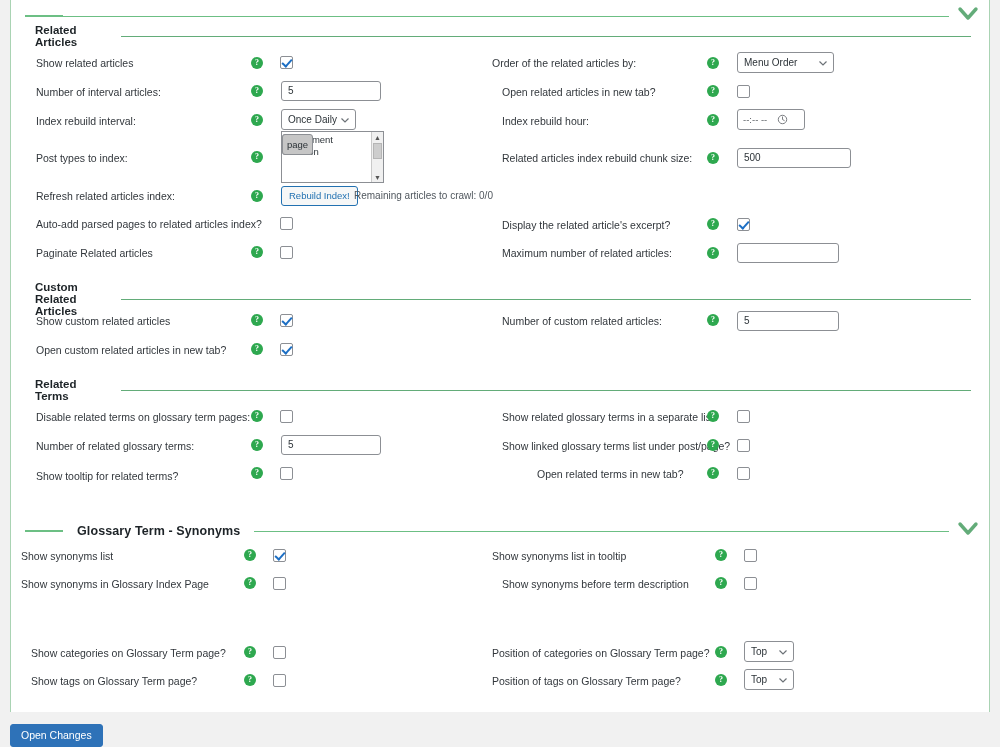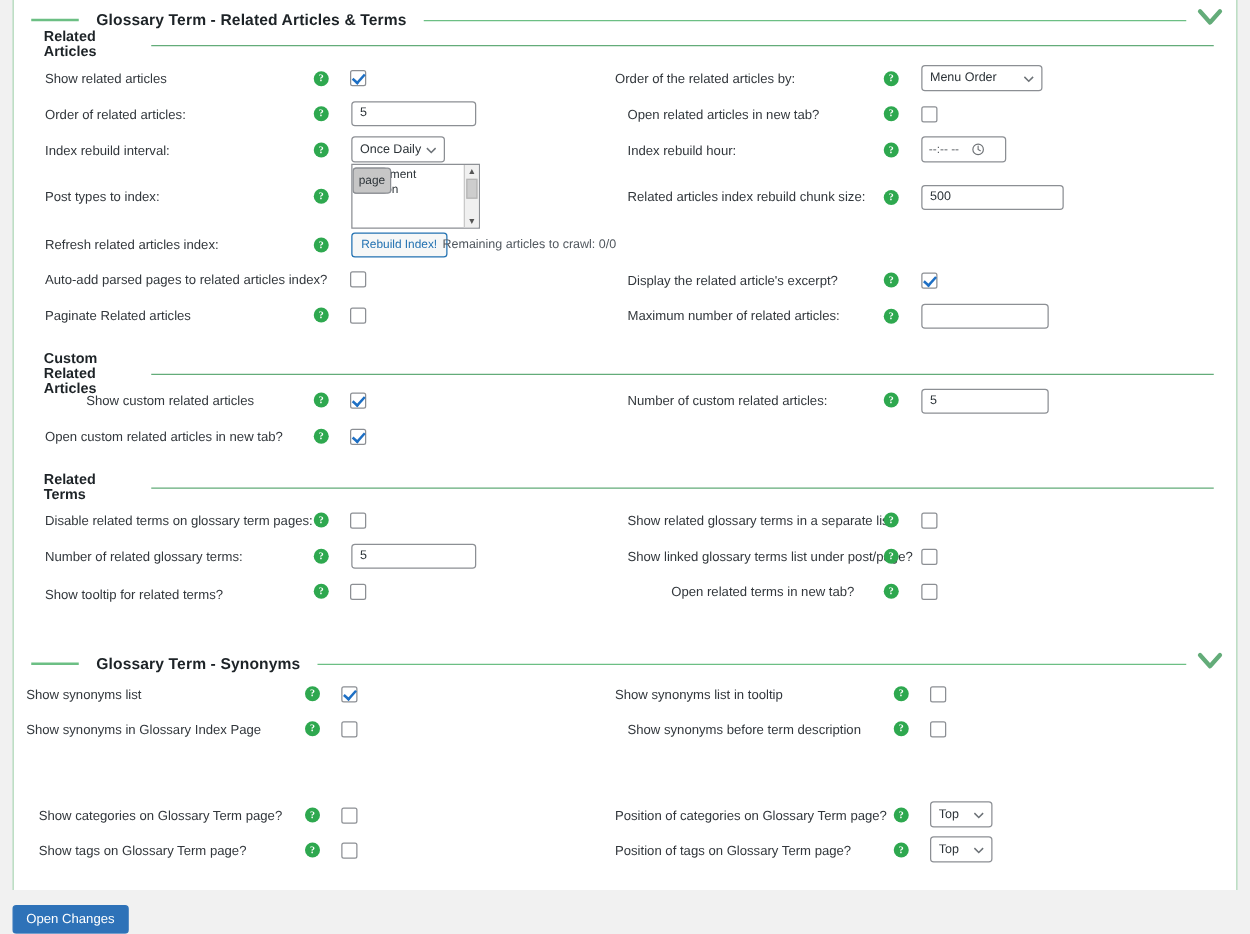--- a/index.html
+++ b/index.html
@@ -263,21 +263,20 @@
   }
 </style>
 </head>
 <body>
 
 <div class="page">
   <div class="panel">
 
     <div class="acc-head" style="top:4px;">
       <div class="acc-rule-short"></div>
-      <div class="acc-title">Glossary Term - Related Articles &amp; Terms</div>
       <div class="acc-rule-long"></div>
       <div class="chevron">
         <svg width="26" height="20" viewBox="0 0 26 20">
             <path d="M5 5 L13 14 L21 5" fill="none" stroke="#63ac79" stroke-width="3.4" stroke-linecap="round" stroke-linejoin="round"></path>
           </svg>
       </div>
     </div>
 
     <div class="grp" style="left:24px; right:18px; top:24px;">
       <div class="grp-label">
@@ -287,21 +286,21 @@
       <div class="grp-rule"></div>
     </div>
 
     <div class="row">
       <div class="lbl" style="left:25px; top:57px;">Show related articles</div>
       <div class="help" style="left:240px; top:57px;">?</div>
       <div class="cb on" style="left:269px; top:56px;"></div>
     </div>
 
     <div class="row">
-      <div class="lbl" style="left:25px; top:86px;">Order of related articles:</div>
+      <div class="lbl" style="left:25px; top:86px;">Number of interval articles:</div>
       <div class="help" style="left:240px; top:85px;">?</div>
       <div class="txt" style="left:270px; top:81px; width:100px;">5</div>
     </div>
 
     <div class="row">
       <div class="lbl" style="left:25px; top:115px;">Index rebuild interval:</div>
       <div class="help" style="left:240px; top:114px;">?</div>
       <div class="sel" style="left:270px; top:109px; width:75px;">
         <span>Once Daily</span>
         <svg class="caret" viewBox="0 0 12 12">
@@ -396,21 +395,21 @@
 
     <div class="grp" style="left:24px; right:18px; top:281px;">
       <div class="grp-label">
         <span>Custom Related</span><br>
         <span>Articles</span>
       </div>
       <div class="grp-rule"></div>
     </div>
 
     <div class="row">
-      <div class="lbl" style="left:25px; top:315px;margin-left:33px;">Show custom related articles</div>
+      <div class="lbl" style="left:25px; top:315px;">Show custom related articles</div>
       <div class="help" style="left:240px; top:314px;">?</div>
       <div class="cb on" style="left:269px; top:314px;"></div>
     </div>
 
     <div class="row">
       <div class="lbl" style="left:25px; top:344px;">Open custom related articles in new tab?</div>
       <div class="help" style="left:240px; top:343px;">?</div>
       <div class="cb on" style="left:269px; top:343px;"></div>
     </div>
 

